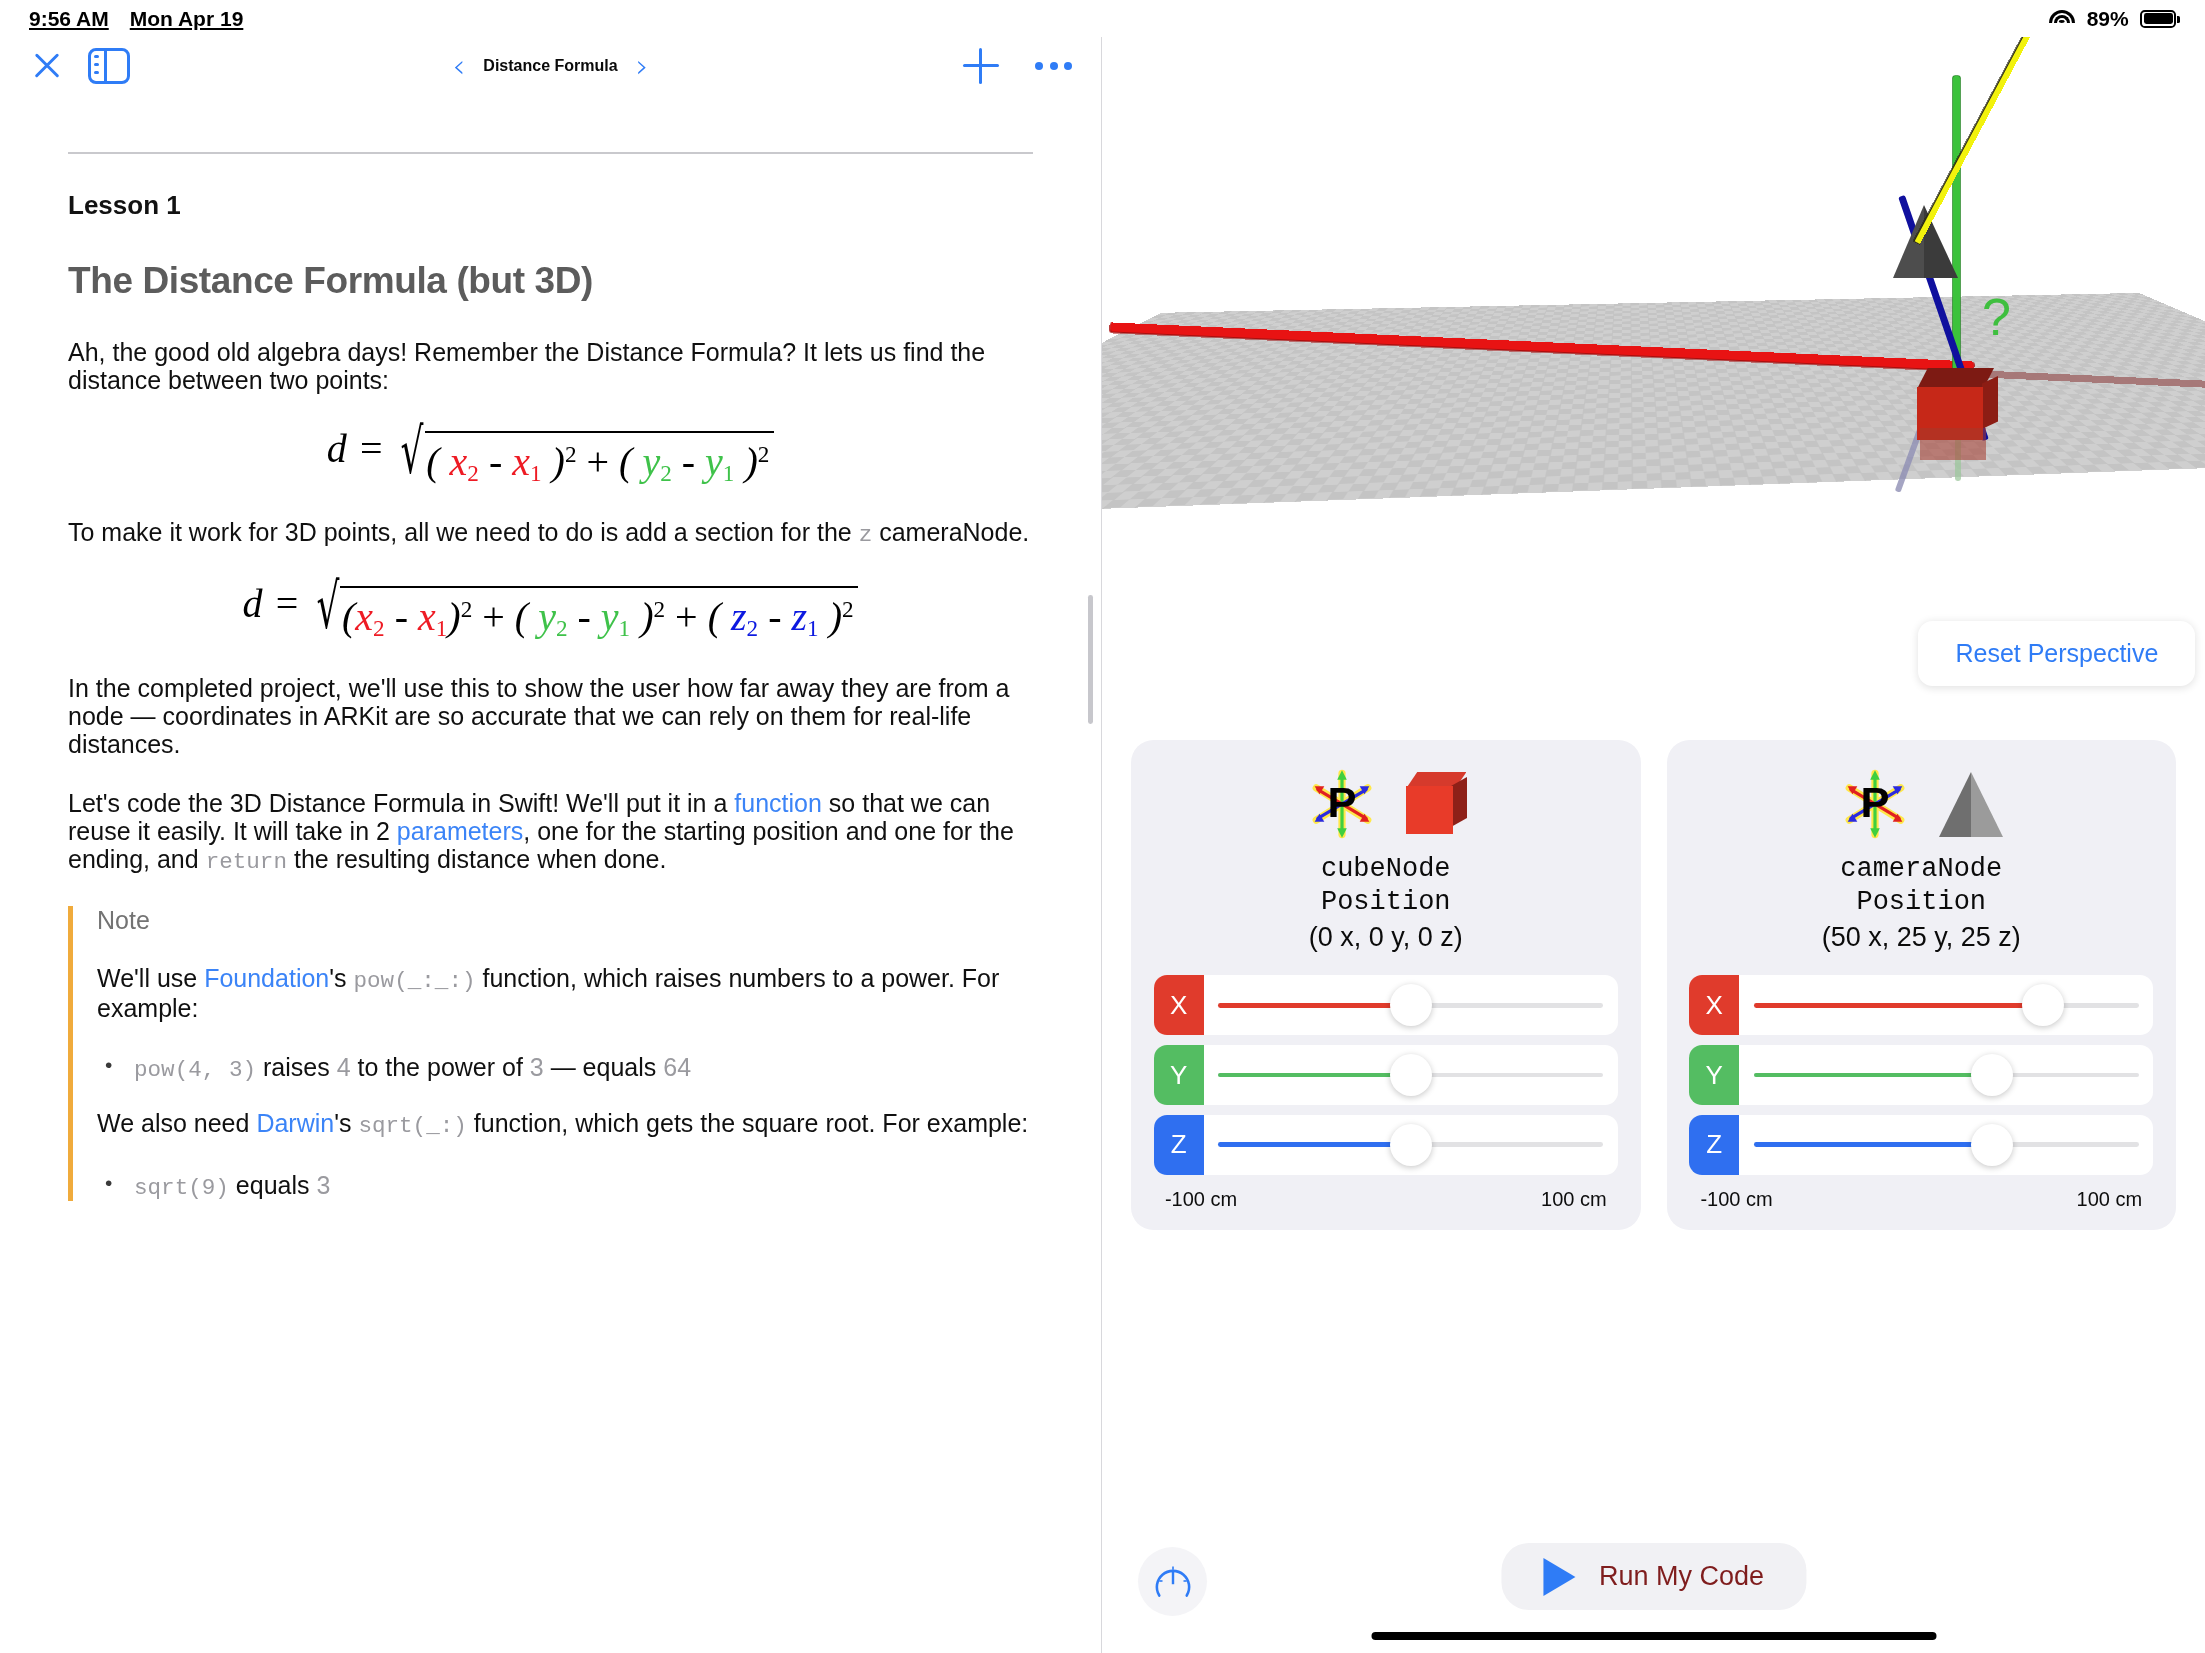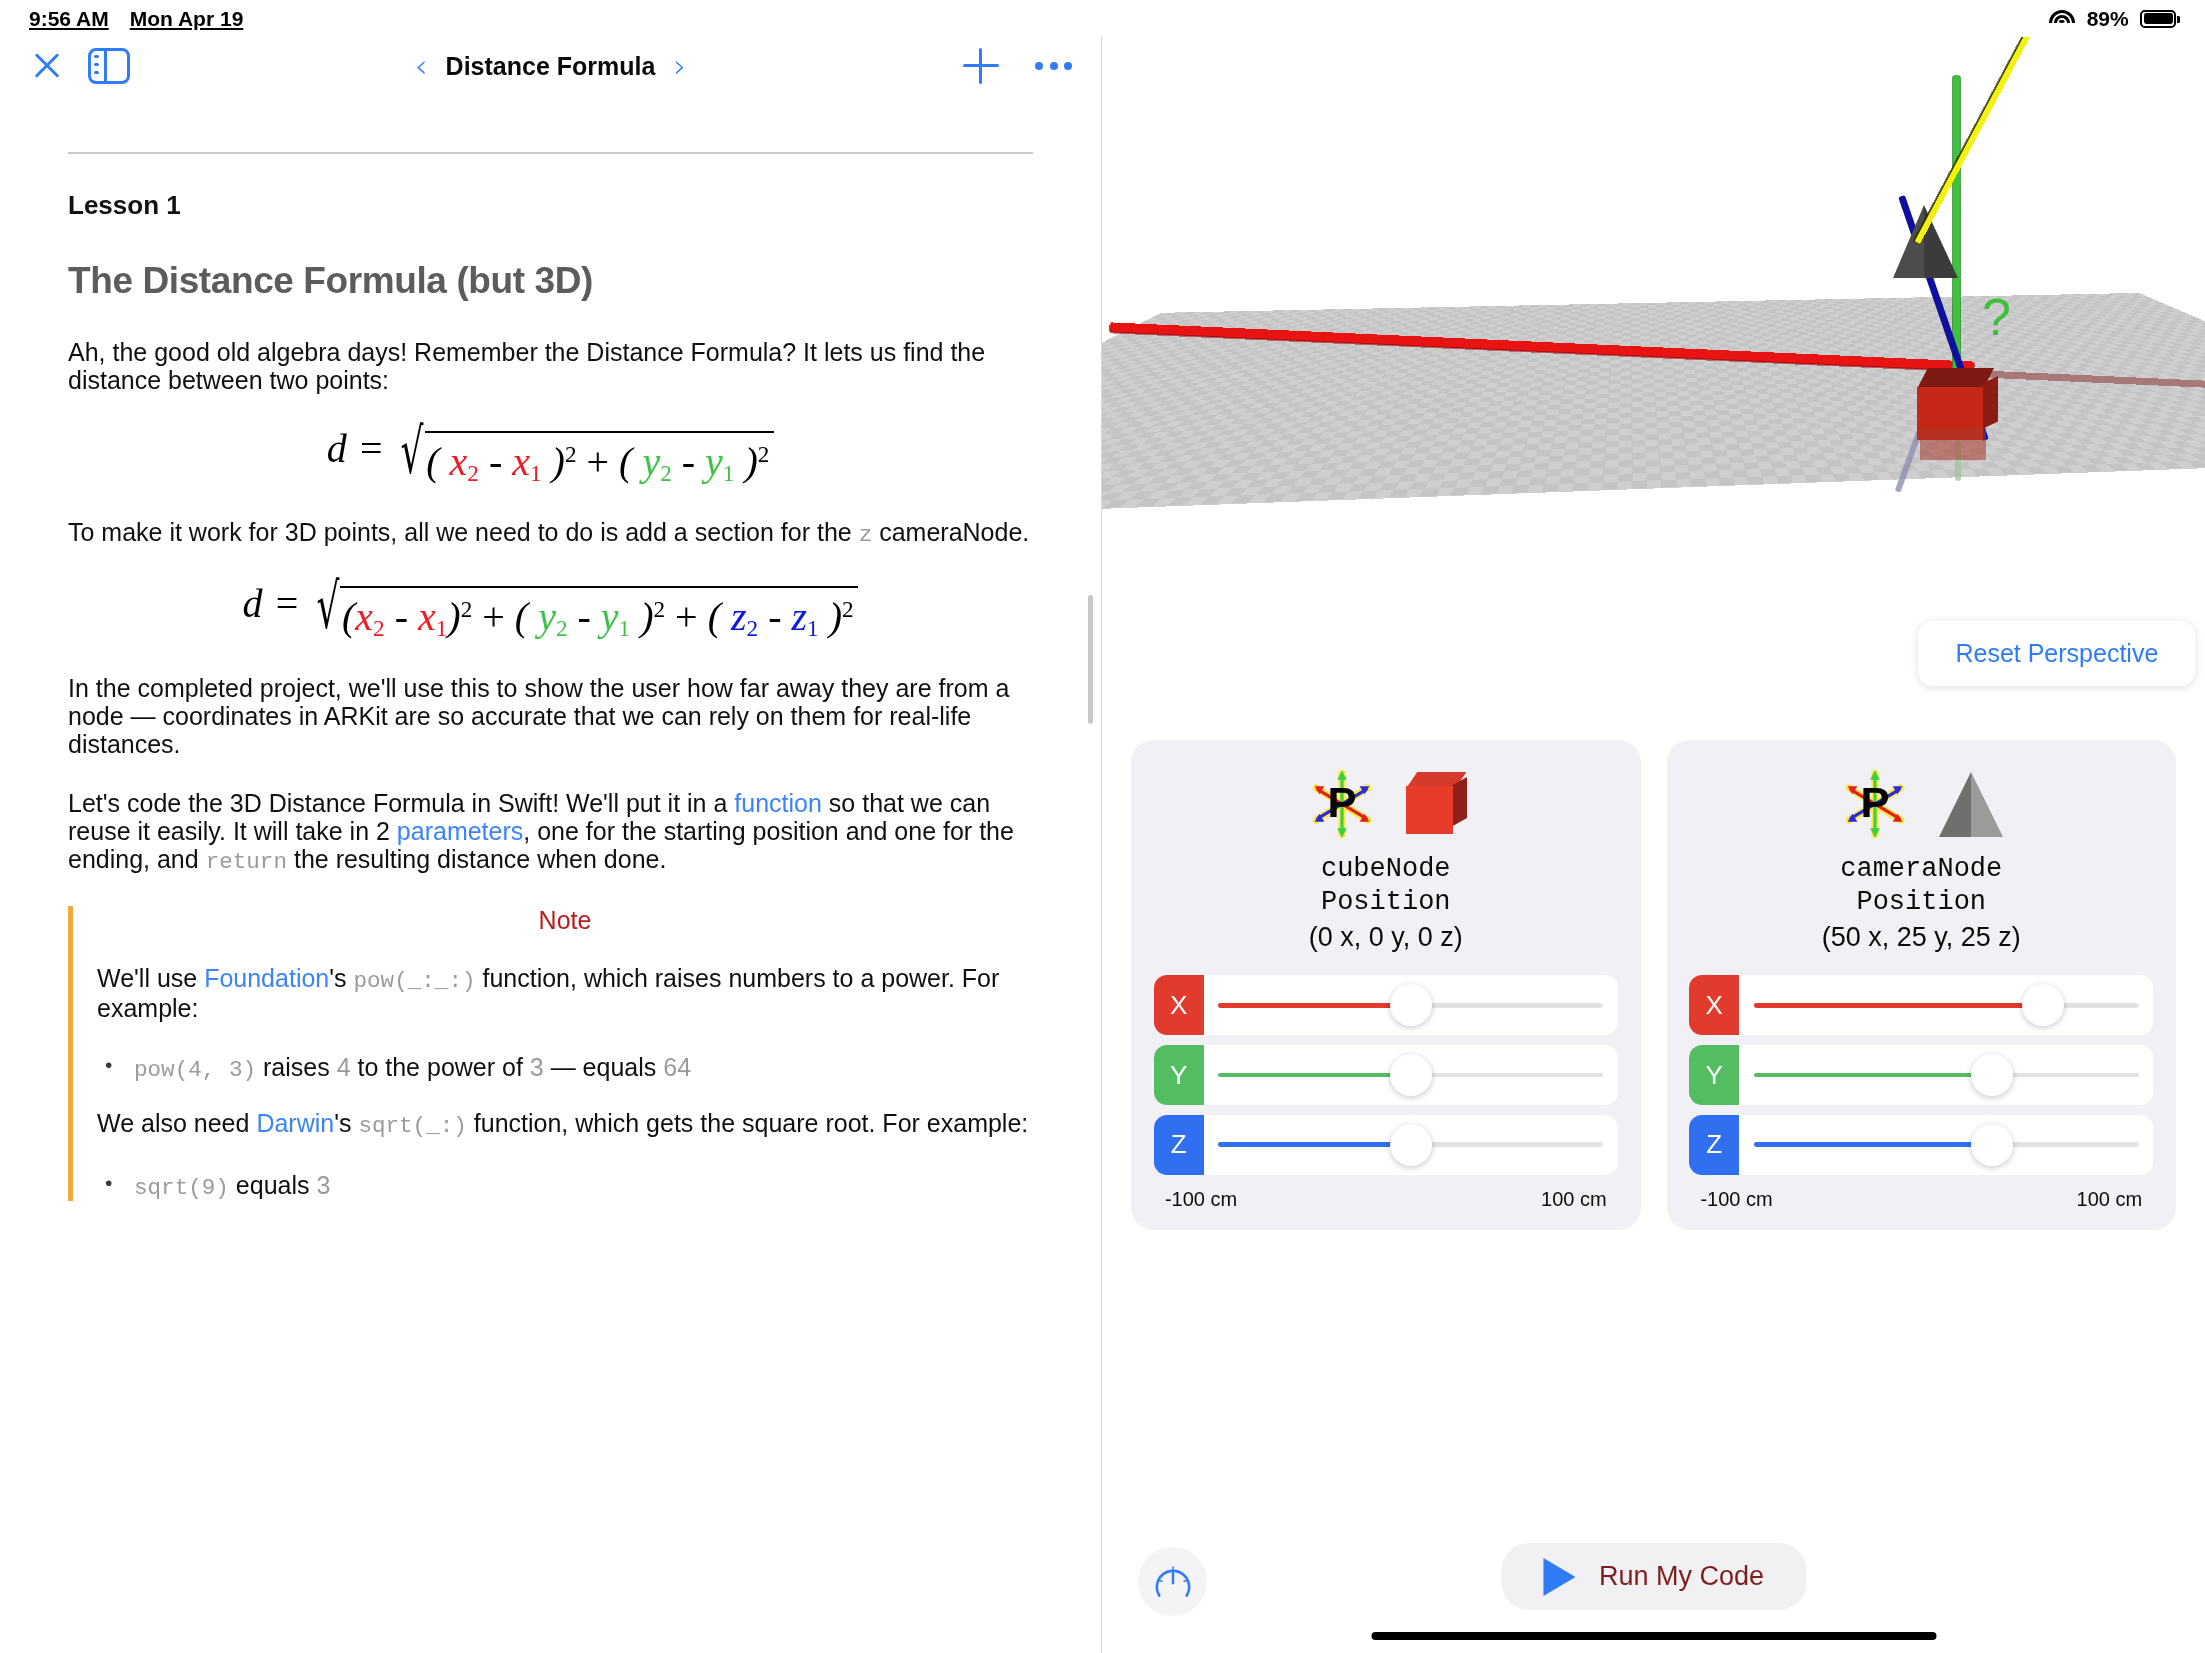--- a/index.html
+++ b/index.html
@@ -44,21 +44,21 @@
   .sidebar-glyph b { position:absolute; left:3.2px; width:5.7px; height:3.2px; background:#2f7cf6; border-radius:1.6px; }
   .sidebar-glyph b:nth-of-type(1){ top:4px; }
   .sidebar-glyph b:nth-of-type(2){ top:12px; }
   .sidebar-glyph b:nth-of-type(3){ top:20px; }
 
   .title-group { position:absolute; left:0; right:0; display:flex; align-items:center;
                  justify-content:center; gap:18px; pointer-events:none; }
   .title-group > * { pointer-events:auto; }
   .chev { color:#2f7cf6; font-size:32px; font-weight:300; line-height:1; cursor:pointer;
           font-family:"DejaVu Sans", sans-serif; }
-  .doc-title { font-size:25px; font-weight:700; color:#0a0a0a; }
+  .doc-title { font-size:16px; font-weight:700; color:#0a0a0a; }
 
   .tb-right { margin-left:auto; display:flex; align-items:center; gap:36px; }
   .plus { width:36px; height:36px; position:relative; cursor:pointer; }
   .plus::before,.plus::after{ content:""; position:absolute; background:#2f7cf6; border-radius:1.6px; }
   .plus::before { left:0; top:16px; width:36px; height:3.2px; }
   .plus::after  { top:0; left:16px; height:36px; width:3.2px; }
   .dots { display:flex; gap:6.5px; cursor:pointer; }
   .dots i { width:8px; height:8px; border-radius:50%; background:#2f7cf6; }
 
   
@@ -79,21 +79,21 @@
   .radsym { display:inline-block; font-size:50px; font-style:normal;
             font-family:"DejaVu Sans", sans-serif; line-height:1;
             transform:scaleX(.72) scaleY(1.25); transform-origin:bottom; }
   .radbody { display:inline-block; border-top:2.4px solid #000; padding:4.8px 4.8px 0 1.6px; margin-left:-3.2px; }
   sub { font-size:.58em; font-style:normal; vertical-align:-.25em; }
   sup { font-size:.58em; font-style:normal; vertical-align:.55em; }
   .vx { color:#ee1b24; } .vy { color:#3fc24a; } .vz { color:#0c19e0; }
 
   
   .note { border-left:5.7px solid #f0ab3c; padding-left:24px; margin-top:6.5px; }
-  .note-title { color:#b91c1c; font-size:25px; margin-bottom:29px;text-align:center; }
+  .note-title { color:#737373; font-size:25px; margin-bottom:29px; }
   .note p { font-size:25px; line-height:1.12; margin-bottom:31px; color:#101010; }
   ul.bullets { list-style:none; margin-bottom:18px; }
   ul.bullets li { font-size:25px; line-height:1.12; margin-bottom:26px; padding-left:37px;
                   position:relative; color:#101010; }
   ul.bullets li::before { content:"•"; position:absolute; left:8px; color:#3a3a3a; font-size:21px; }
   .gray { color:#9a9a9f; }
 
   .doc-scrollbar { position:absolute; right:8px; top:500px; width:4.8px; height:129px;
                    background:#c7c7cc; border-radius:2.4px; }
 

